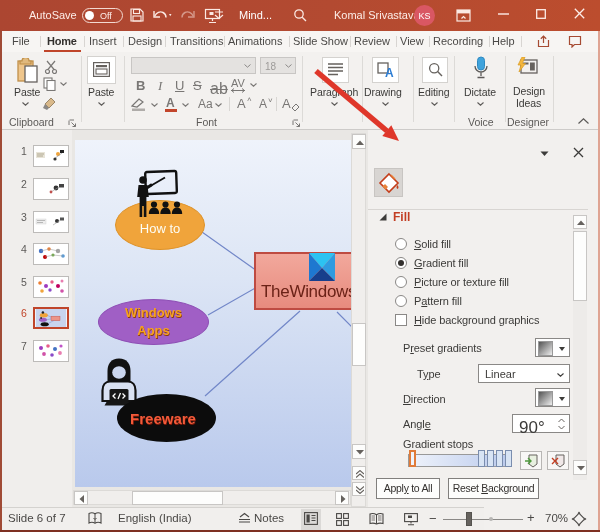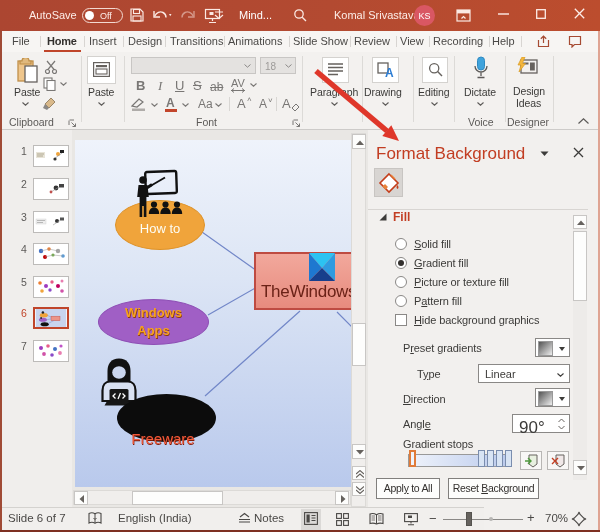--- a/index.html
+++ b/index.html
@@ -199,21 +199,21 @@
     <span style="position:absolute;left:4px;top:3px;">18</span>
     <svg class="chev" style="right:3px;top:6px;" viewBox="0 0 7 4">
         <path d="M0.5 0.5 L3.5 3.2 L6.5 0.5" fill="none" stroke="#8A8886" stroke-width="1"></path>
       </svg>
   </div>
 
   <span class="abs" style="left:136px;top:26px;font-size:13px;font-weight:bold;color:#797775;">B</span>
   <span class="abs" style="left:158px;top:26px;font-size:13px;font-style:italic;font-family:'Liberation Serif',serif;color:#797775;">I</span>
   <span class="abs" style="left:175px;top:26px;font-size:13px;text-decoration:underline;color:#797775;">U</span>
   <span class="abs" style="left:193px;top:26px;font-size:13px;text-decoration:line-through;color:#797775;">S</span>
-  <span class="abs" style="left:210px;top:28px;font-size:12px;text-decoration:line-through;color:#797775;">ab</span>
+  <span class="abs" style="left:210px;top:28px;font-size:16px;text-decoration:line-through;color:#797775;">ab</span>
   <span class="abs" style="left:231px;top:25px;font-size:11px;color:#797775;">AV</span>
   <svg class="abs" style="left:231px;top:36px;" width="14" height="5" viewBox="0 0 14 5">
       <path d="M0 2.5 h14 M3 0.5 L0.5 2.5 L3 4.5 M11 0.5 L13.5 2.5 L11 4.5" fill="none" stroke="#797775" stroke-width="1"></path>
     </svg>
   <svg class="chev" style="left:250px;top:31px;" viewBox="0 0 7 4">
       <path d="M0.5 0.5 L3.5 3.2 L6.5 0.5" fill="none" stroke="#797775" stroke-width="1.1"></path>
     </svg>
 
   <svg class="abs" style="left:131px;top:45px;" width="16" height="14" viewBox="0 0 16 14">
     <path d="M1 9 L8 2 L12 5 L6 10 z" fill="none" stroke="#797775" stroke-width="1.2"></path>
@@ -430,21 +430,21 @@
     <svg class="abs" style="left:24px;top:218px;" width="40" height="50" viewBox="0 0 40 50">
       <path d="M20 0.5 C12 0.5 8.5 6 8.5 13 L8.5 31 L31.5 31 L31.5 13 C31.5 6 28 0.5 20 0.5 Z" fill="#111"></path>
       <ellipse cx="20" cy="14.5" rx="6.8" ry="6.2" fill="#CBD6EE"></ellipse>
       <path d="M11 23.5 C6.5 23.5 3.5 27 3.5 32.5 L3.5 43 L36.5 43 L36.5 32.5 C36.5 27 33.5 23.5 29 23.5 Z" fill="#D9E1F2" stroke="#111" stroke-width="2.2"></path>
       <rect x="10.5" y="31" width="19" height="13" rx="1.5" fill="#161616"></rect>
       <path d="M16.5 35.5 L14 38 L16.5 40.5 M19 41 L21.5 35 M23.5 35.5 L26 38 L23.5 40.5" fill="none" stroke="#fff" stroke-width="1.3"></path>
       <path d="M7.5 44 L32.5 44 L34.5 47.5 L5.5 47.5 Z" fill="#161616"></path>
     </svg>
 
     <div class="abs" style="left:42px;top:254px;width:99px;height:48px;border-radius:50%;background:#0C0C0C;"></div>
-    <span class="abs" style="left:42px;top:270px;width:92px;text-align:center;font-size:15px;font-weight:normal;color:#F25A3A;text-shadow:0.5px 0.5px 0 #7E1A08;margin-top:20px;">Freeware</span>
+    <span class="abs" style="left:42px;top:270px;width:92px;text-align:center;font-size:15px;font-weight:bold;color:#F25A3A;text-shadow:0.5px 0.5px 0 #7E1A08;">Freeware</span>
   </div>
 
   <div class="sbtrack" style="left:279px;top:3px;width:15px;height:374px;"></div>
   <div class="sbbox" style="left:280px;top:4px;width:14px;height:15px;"><svg width="8" height="5" viewBox="0 0 8 5" style="margin:4px 3px;">
         <path d="M0 5 L4 0.5 L8 5 z" fill="#66625E"></path>
       </svg></div>
   <div class="sbbox" style="left:280px;top:193px;width:14px;height:43px;"></div>
   <div class="sbbox" style="left:280px;top:314px;width:14px;height:15px;"><svg width="8" height="5" viewBox="0 0 8 5" style="margin:5px 3px;">
         <path d="M0 0 L4 4.5 L8 0 z" fill="#66625E"></path>
       </svg></div>
@@ -458,21 +458,20 @@
   <div class="sbtrack" style="left:1px;top:360px;width:278px;height:15px;"></div>
   <div class="sbbox" style="left:2px;top:361px;width:14px;height:14px;"><svg width="5" height="8" viewBox="0 0 5 8" style="margin:3px 4px;">
         <path d="M5 0 L0.5 4 L5 8 z" fill="#66625E"></path>
       </svg></div>
   <div class="sbbox" style="left:60px;top:361px;width:91px;height:14px;"></div>
   <div class="sbbox" style="left:263px;top:361px;width:14px;height:14px;"><svg width="5" height="8" viewBox="0 0 5 8" style="margin:3px 5px;">
         <path d="M0 0 L4.5 4 L0 8 z" fill="#66625E"></path>
       </svg></div>
 </div>
 <div id="rightpanel">
-  <span class="abs" style="left:8px;top:14px;font-size:17px;color:#C23D22;">Format Background</span>
   <svg class="abs" style="left:172px;top:21px;" width="9" height="6" viewBox="0 0 9 6">
       <path d="M0.5 0.5 L4.5 5 L8.5 0.5 z" fill="#3C3B39"></path>
     </svg>
   <svg class="abs" style="left:205px;top:17px;" width="11" height="11" viewBox="0 0 11 11">
       <path d="M1 1 L10 10 M10 1 L1 10" stroke="#3C3B39" stroke-width="1.3"></path>
     </svg>
 
   <div class="abs" style="left:6px;top:38px;width:29px;height:29px;background:#D8D5D2;border:1px solid #C8C5C2;">
     <svg width="22" height="22" viewBox="0 0 22 22" style="margin:3px;">
       <path d="M11 2 L20 11 L11 20 L2 11 z" fill="#fff" stroke="#C43E1B" stroke-width="1.6"></path>

